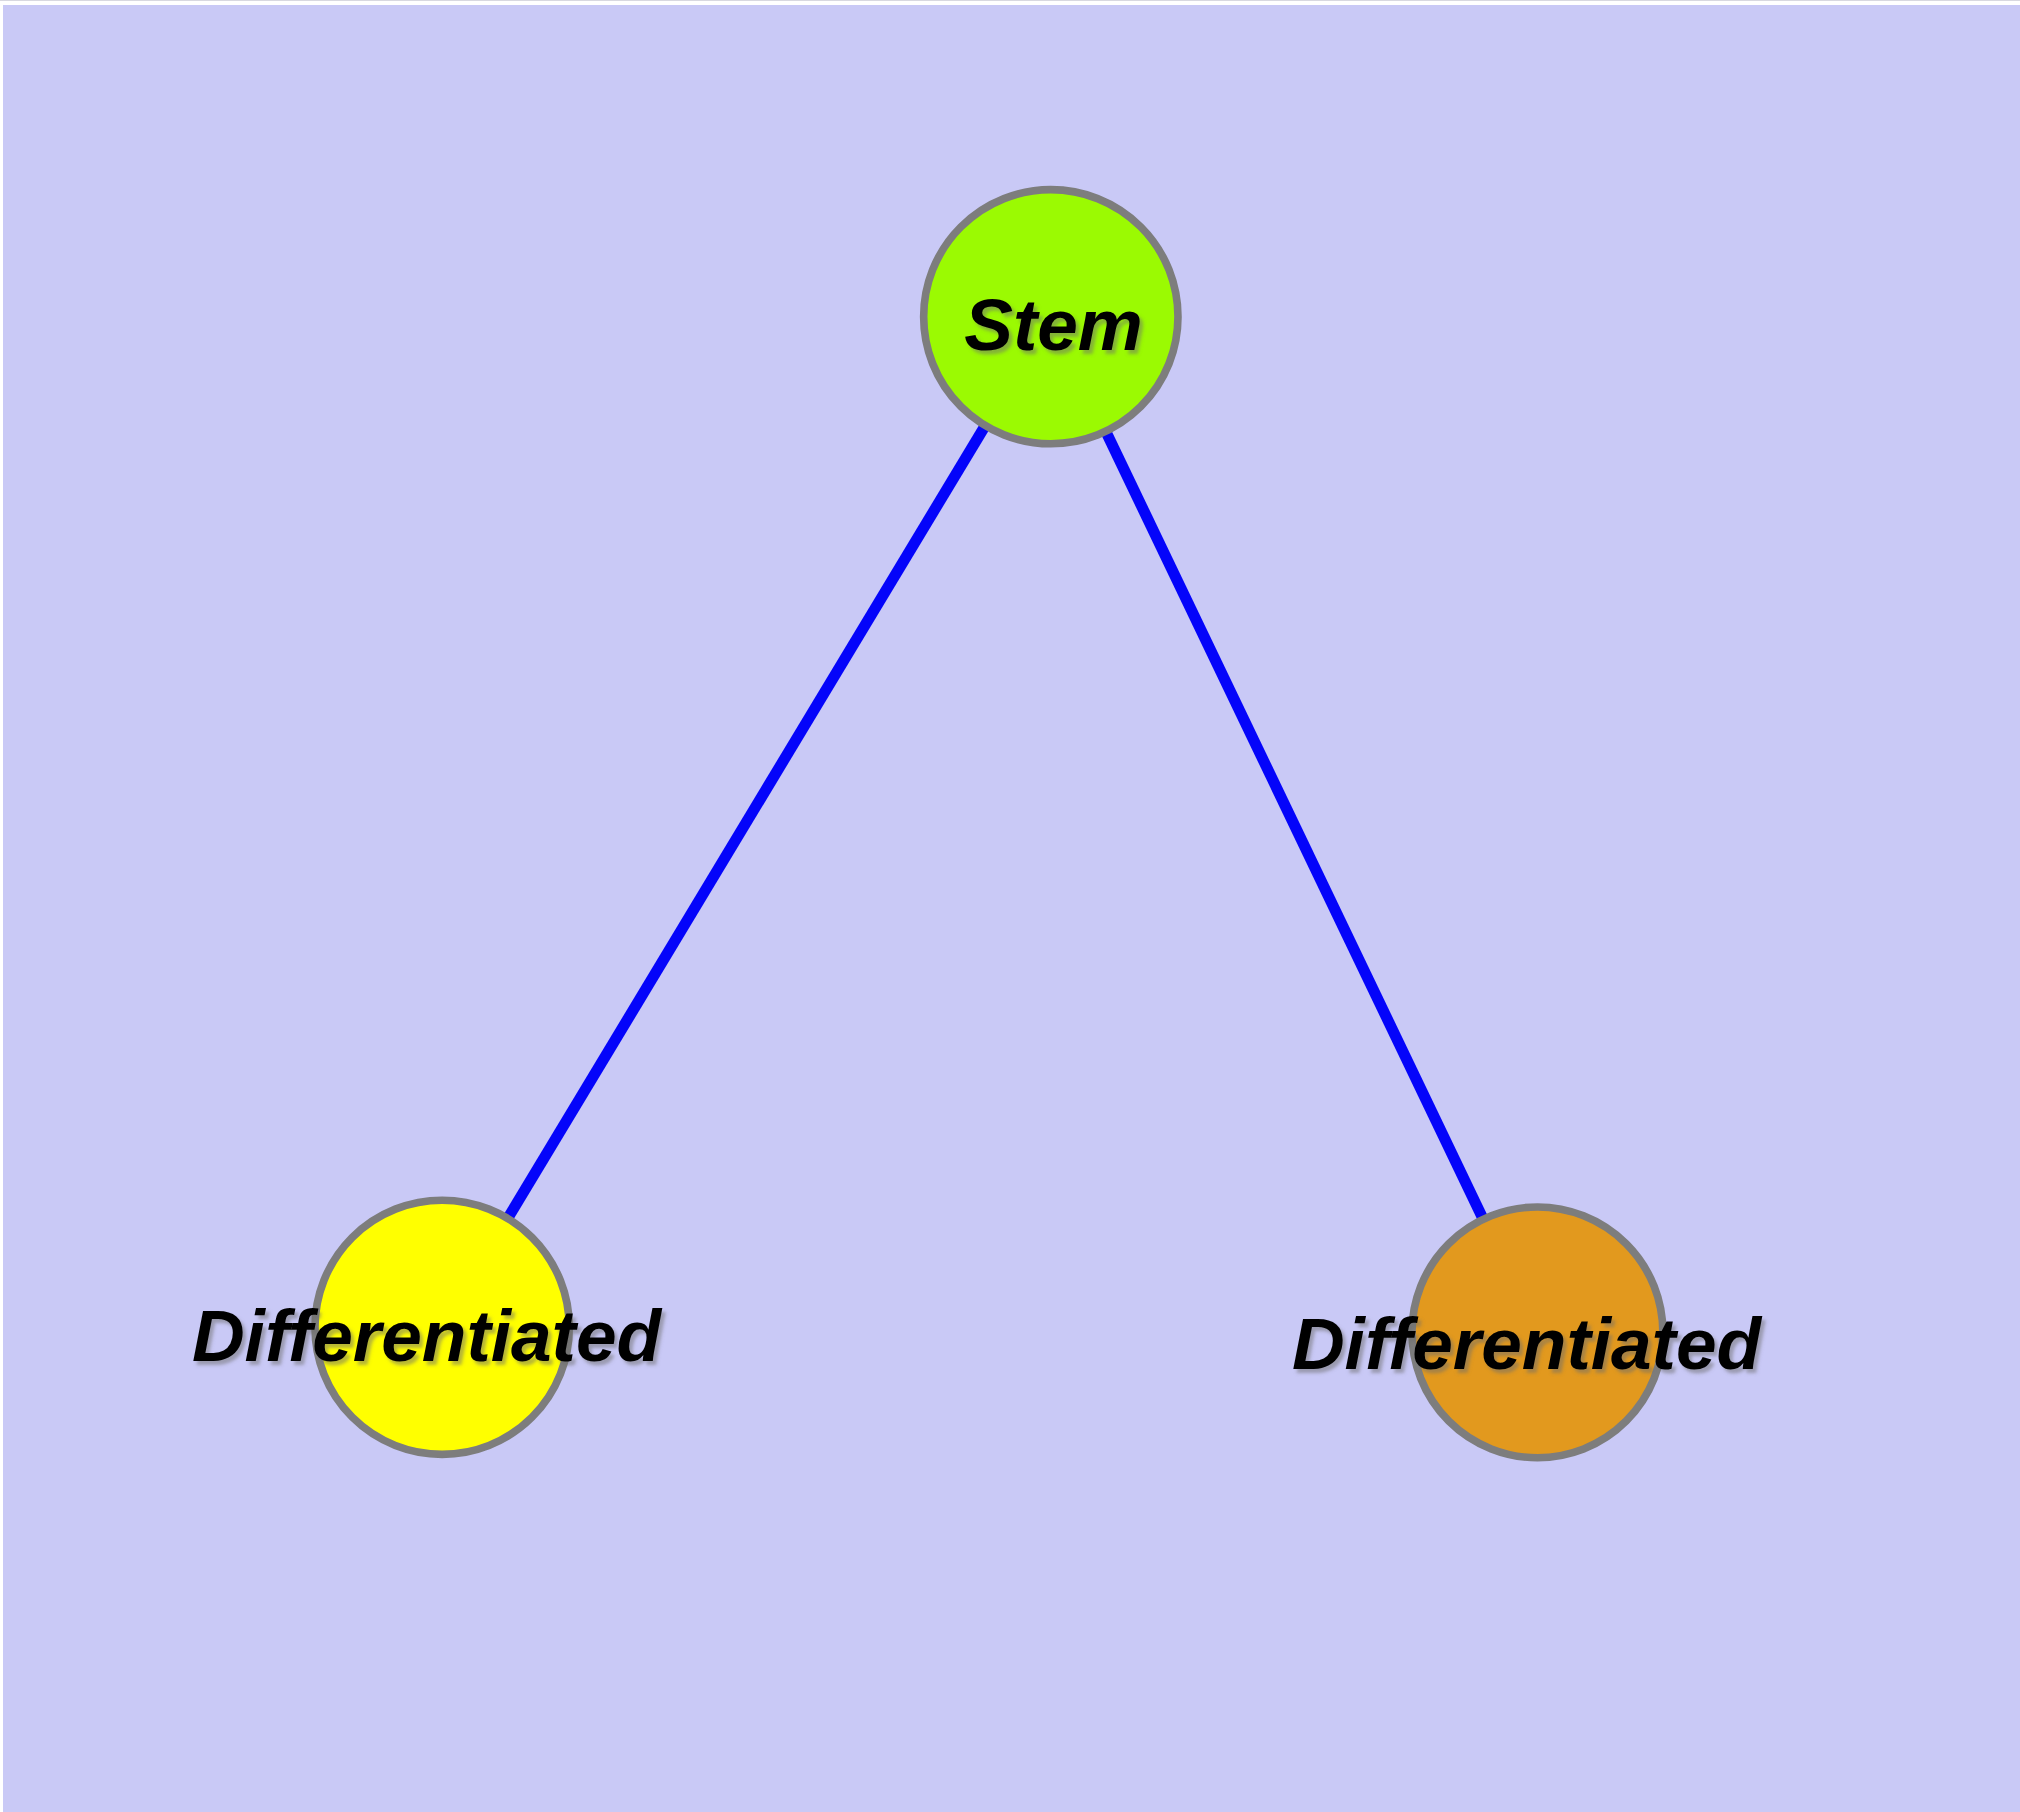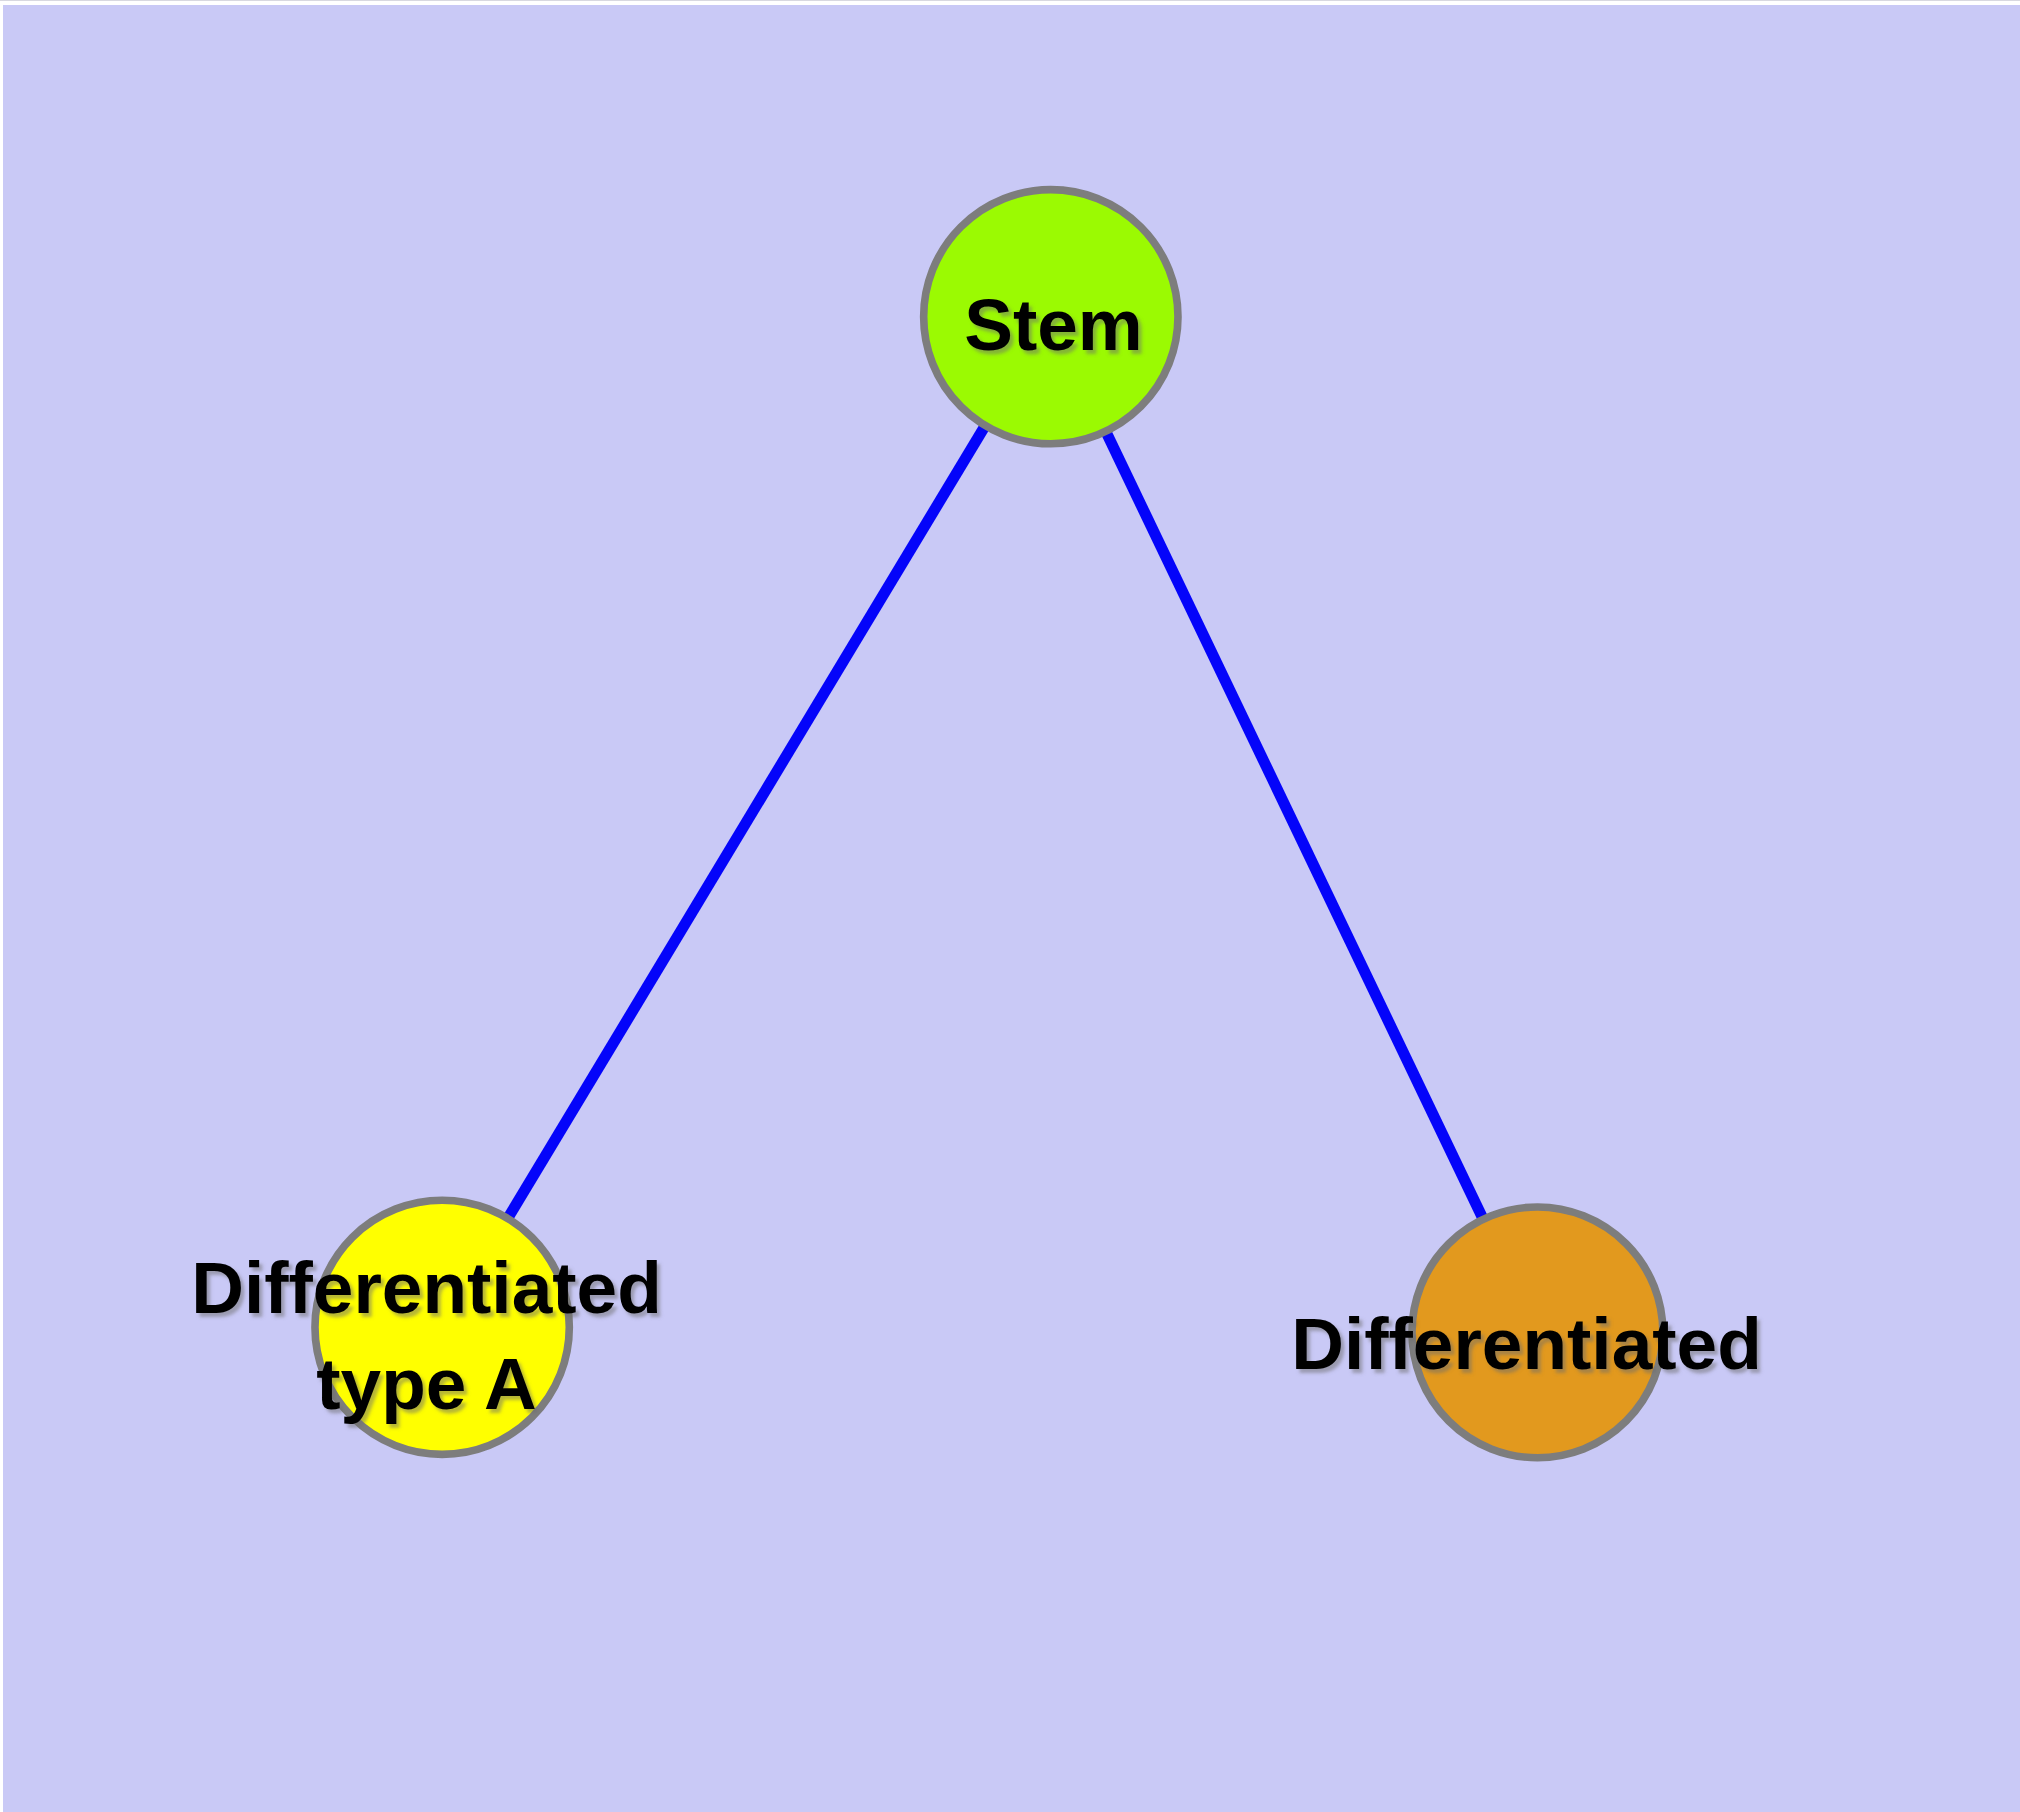--- a/index.html
+++ b/index.html
@@ -38,21 +38,21 @@
     font-size: 73px;
     line-height: 96px;
     color: #000000;
     text-align: center;
     white-space: nowrap;
     text-shadow: 3.4px 4.2px 3.4px rgba(110,110,110,0.5);
   }
   .label-stem { left: 1051px; top: 320px; }
   .label-a    { left: 424px;  top: 1331px; }
   .label-b    { left: 1524px; top: 1339px; }
-  .label-line { display: block; }
+  .label-line { display: block; font-style: italic; }
 </style>
 </head>
 <body>
 
 <div class="stage">
   <div class="panel" style="background-color: rgb(201, 201, 246);">
 
     <svg class="graph-svg" viewBox="0 0 2381 2133" preserveAspectRatio="none">
 
       <line class="edge" x1="1236" y1="368" x2="518" y2="1561" stroke="#0404fa"></line>
@@ -62,21 +62,20 @@
       <circle class="node-circle" cx="518" cy="1561" r="150" fill="#ffff00" stroke="#7d7d7d"></circle>
       <circle class="node-circle" cx="1810" cy="1567" r="148" fill="#e2991e" stroke="#7d7d7d"></circle>
     </svg>
 
     <div class="node-label label-stem">
       <span class="label-line">Stem</span>
     </div>
 
     <div class="node-label label-a">
       <span class="label-line">Differentiated</span>
-      <span class="label-line">type A</span>
     </div>
 
     <div class="node-label label-b">
       <span class="label-line">Differentiated</span>
     </div>
 
   </div>
 </div>
 
 

